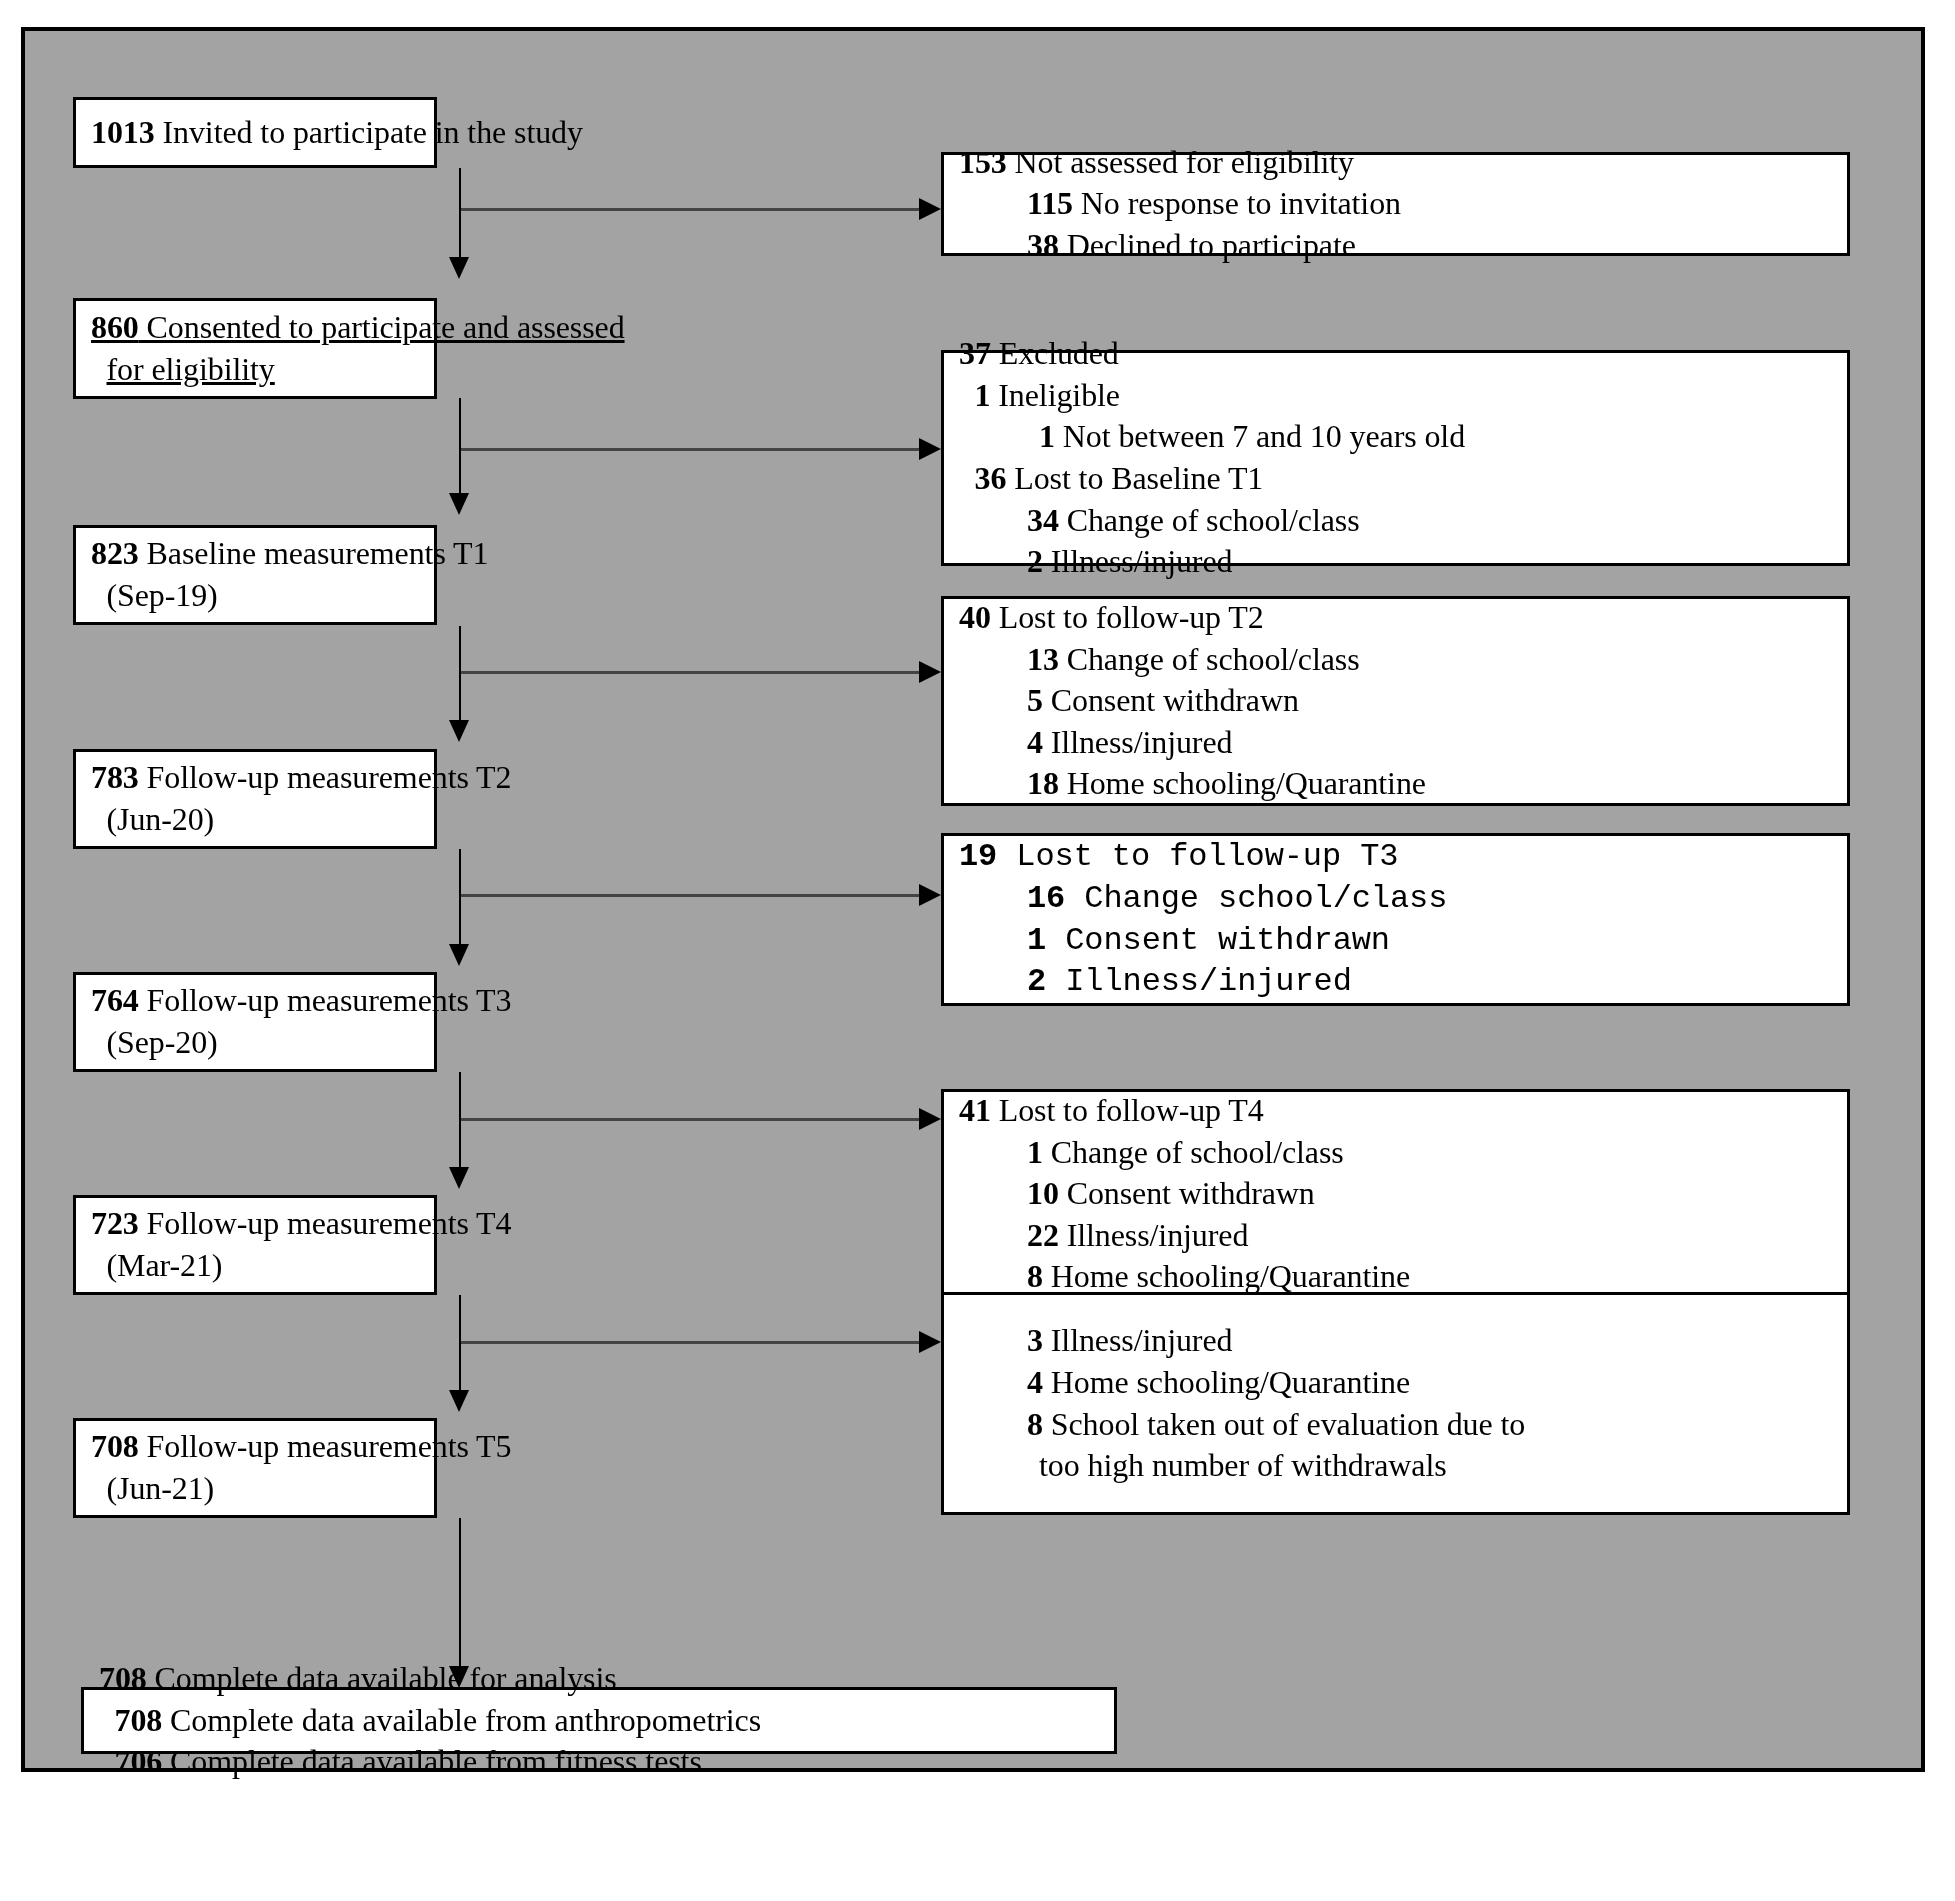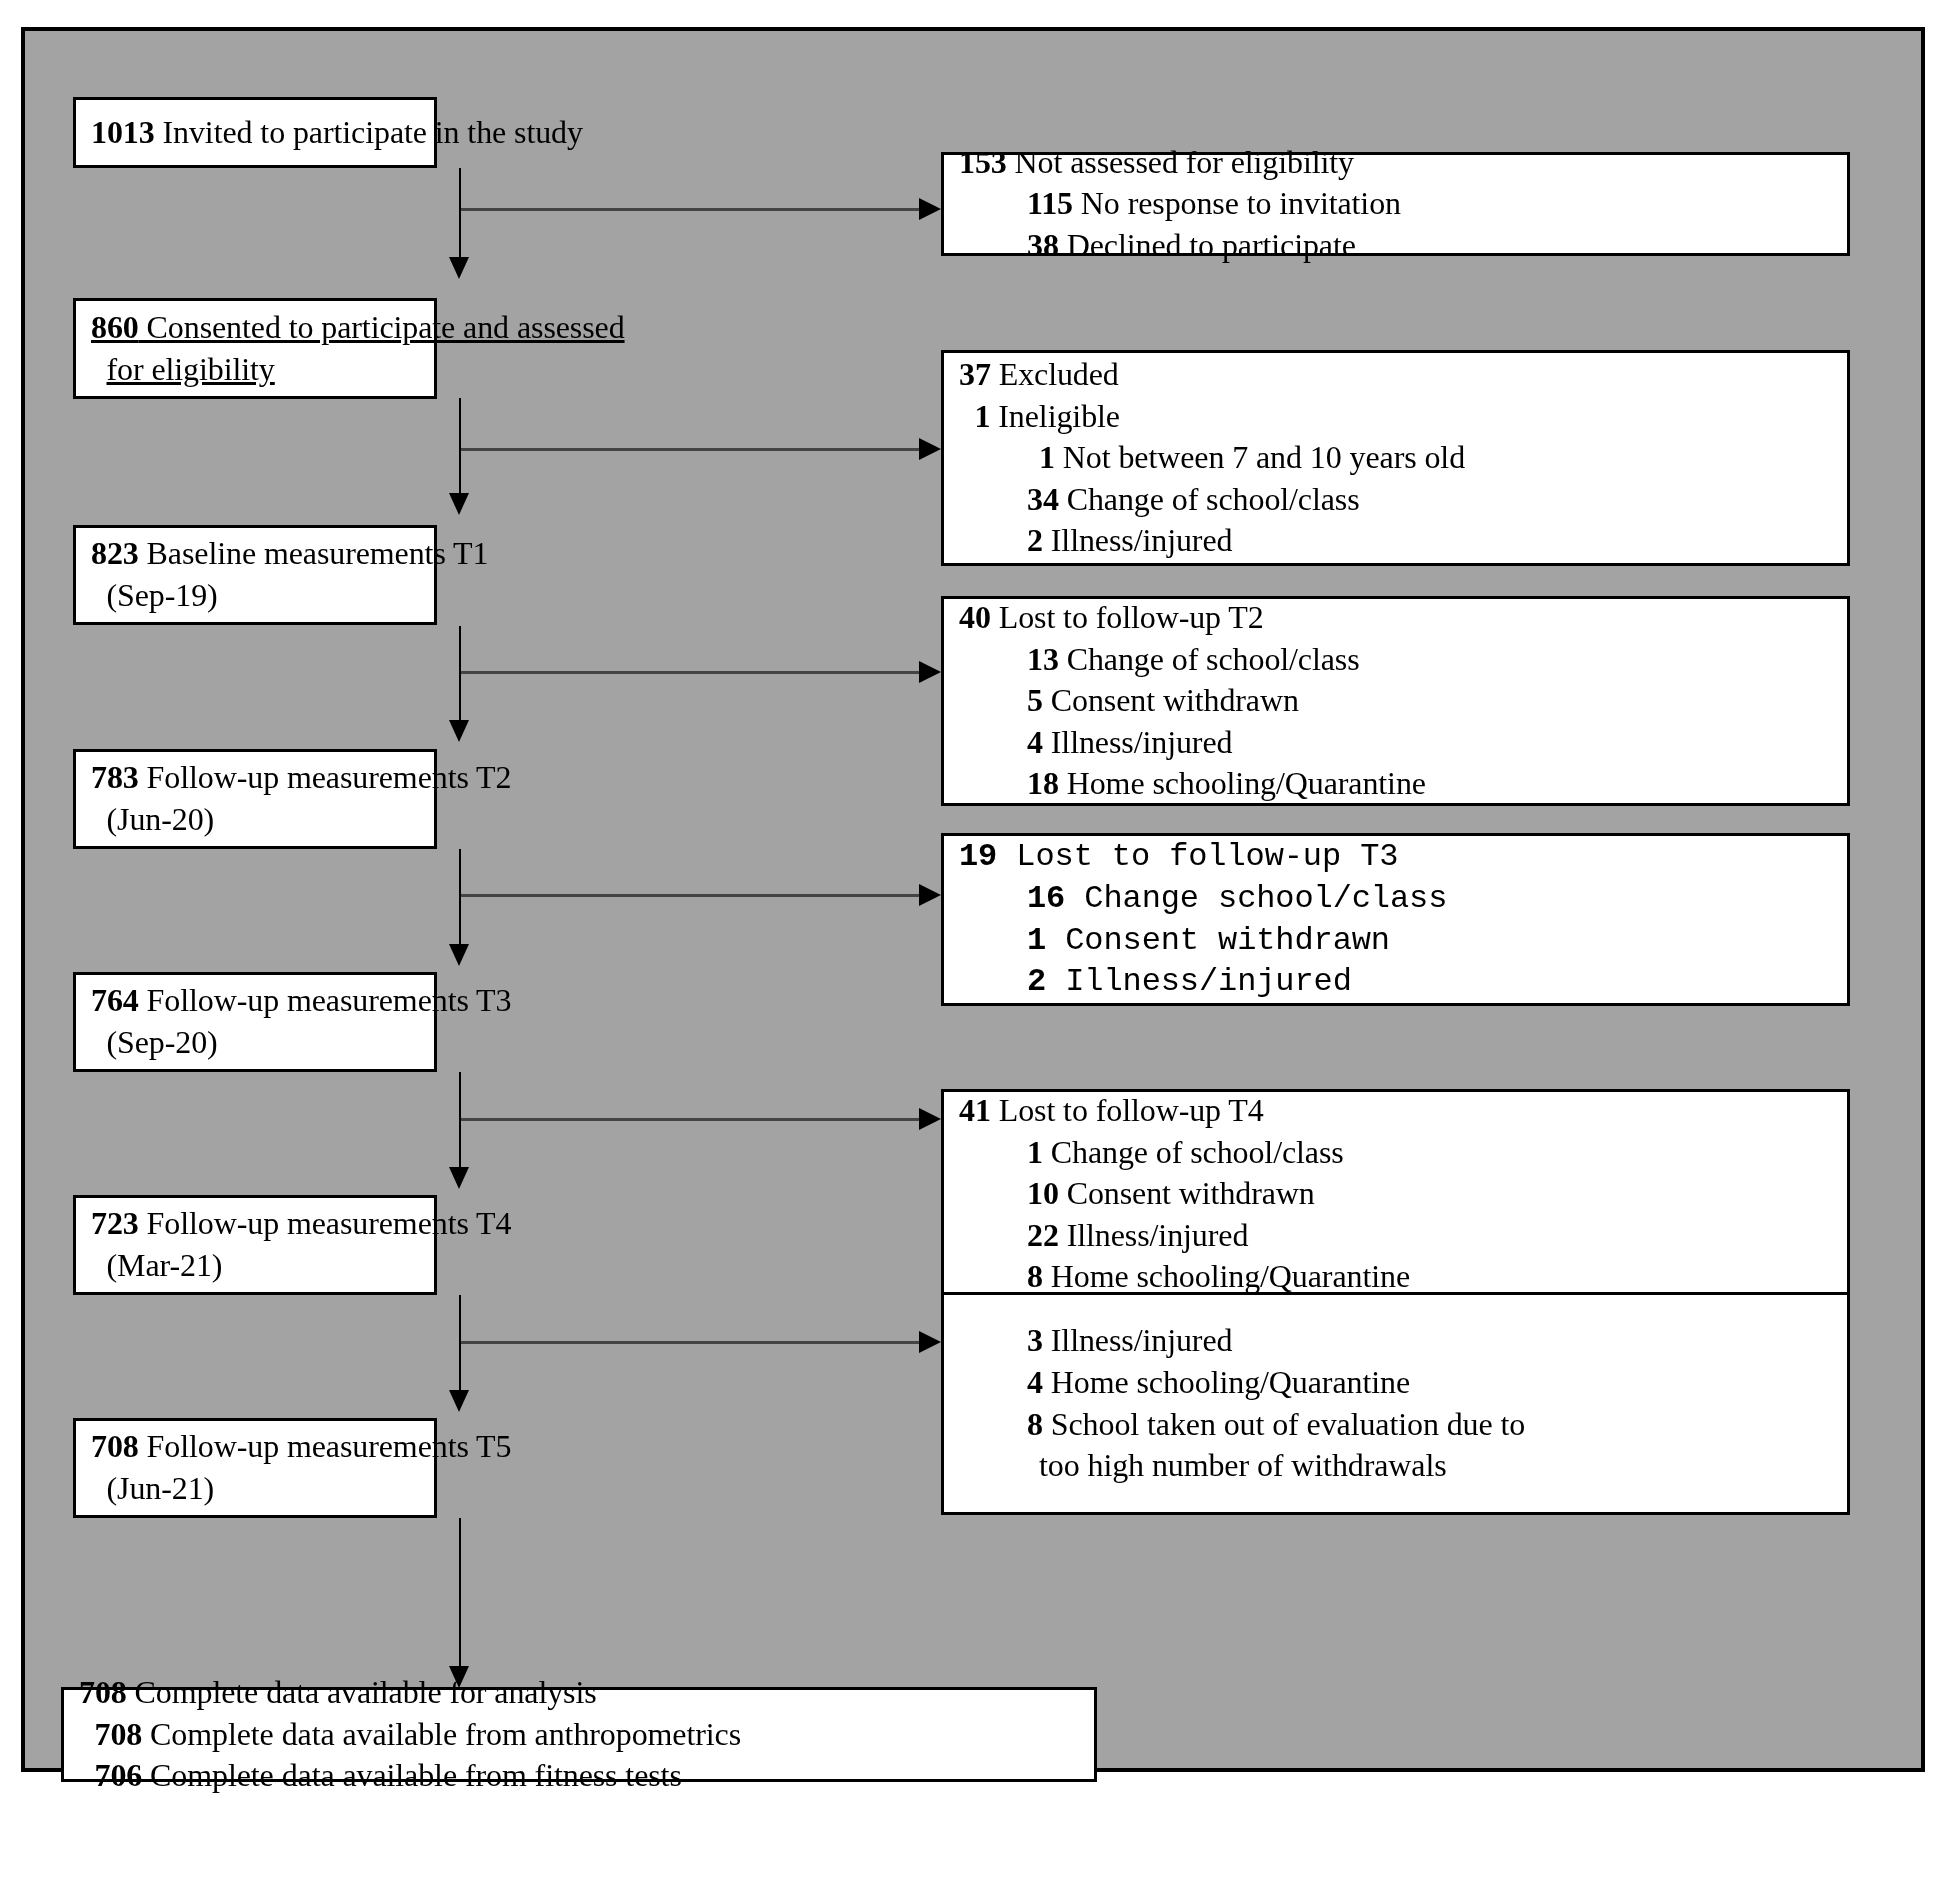--- a/index.html
+++ b/index.html
@@ -140,36 +140,37 @@
     <div class="node" style="left:48px;top:1164px;width:364px;height:100px;">
       <div class="line ind0"><b>723</b><span> Follow-up measurements T4</span></div>
       <div class="line ind1"><span>(Mar-21)</span></div>
     </div>
 
     <div class="node" style="left:48px;top:1387px;width:364px;height:100px;">
       <div class="line ind0"><b>708</b><span> Follow-up measurements T5</span></div>
       <div class="line ind1"><span>(Jun-21)</span></div>
     </div>
 
-    <div class="node" style="left:36px;top:1656px;width:1036px;height:95px;">
+    <div class="node" style="left:56px;top:1656px;width:1036px;height:67px;">
       <div class="line ind0"><b>708</b><span> Complete data available for analysis</span></div>
       <div class="line ind1"><b>708</b><span> Complete data available from anthropometrics</span></div>
       <div class="line ind1"><b>706</b><span> Complete data available from fitness tests</span></div>
     </div>
 
     <div class="node" style="left:916px;top:121px;width:909px;height:104px;">
       <div class="line ind0"><b>153</b><span> Not assessed for eligibility</span></div>
       <div class="line ind2"><b>115</b><span> No response to invitation</span></div>
       <div class="line ind2"><b>38</b><span> Declined to participate</span></div>
     </div>
 
     <div class="node" style="left:916px;top:319px;width:909px;height:216px;">
       <div class="line ind0"><b>37</b><span> Excluded</span></div>
       <div class="line ind1"><b>1</b><span> Ineligible</span></div>
       <div class="line ind3"><b>1</b><span> Not between 7 and 10 years old</span></div>
+      <div class="line ind1"><b>36</b><span> Lost to Baseline T1</span></div>
       <div class="line ind2"><b>34</b><span> Change of school/class</span></div>
       <div class="line ind2"><b>2</b><span> Illness/injured</span></div>
     </div>
 
     <div class="node" style="left:916px;top:565px;width:909px;height:210px;">
       <div class="line ind0"><b>40</b><span> Lost to follow-up T2</span></div>
       <div class="line ind2"><b>13</b><span> Change of school/class</span></div>
       <div class="line ind2"><b>5</b><span> Consent withdrawn</span></div>
       <div class="line ind2"><b>4</b><span> Illness/injured</span></div>
       <div class="line ind2"><b>18</b><span> Home schooling/Quarantine</span></div>

